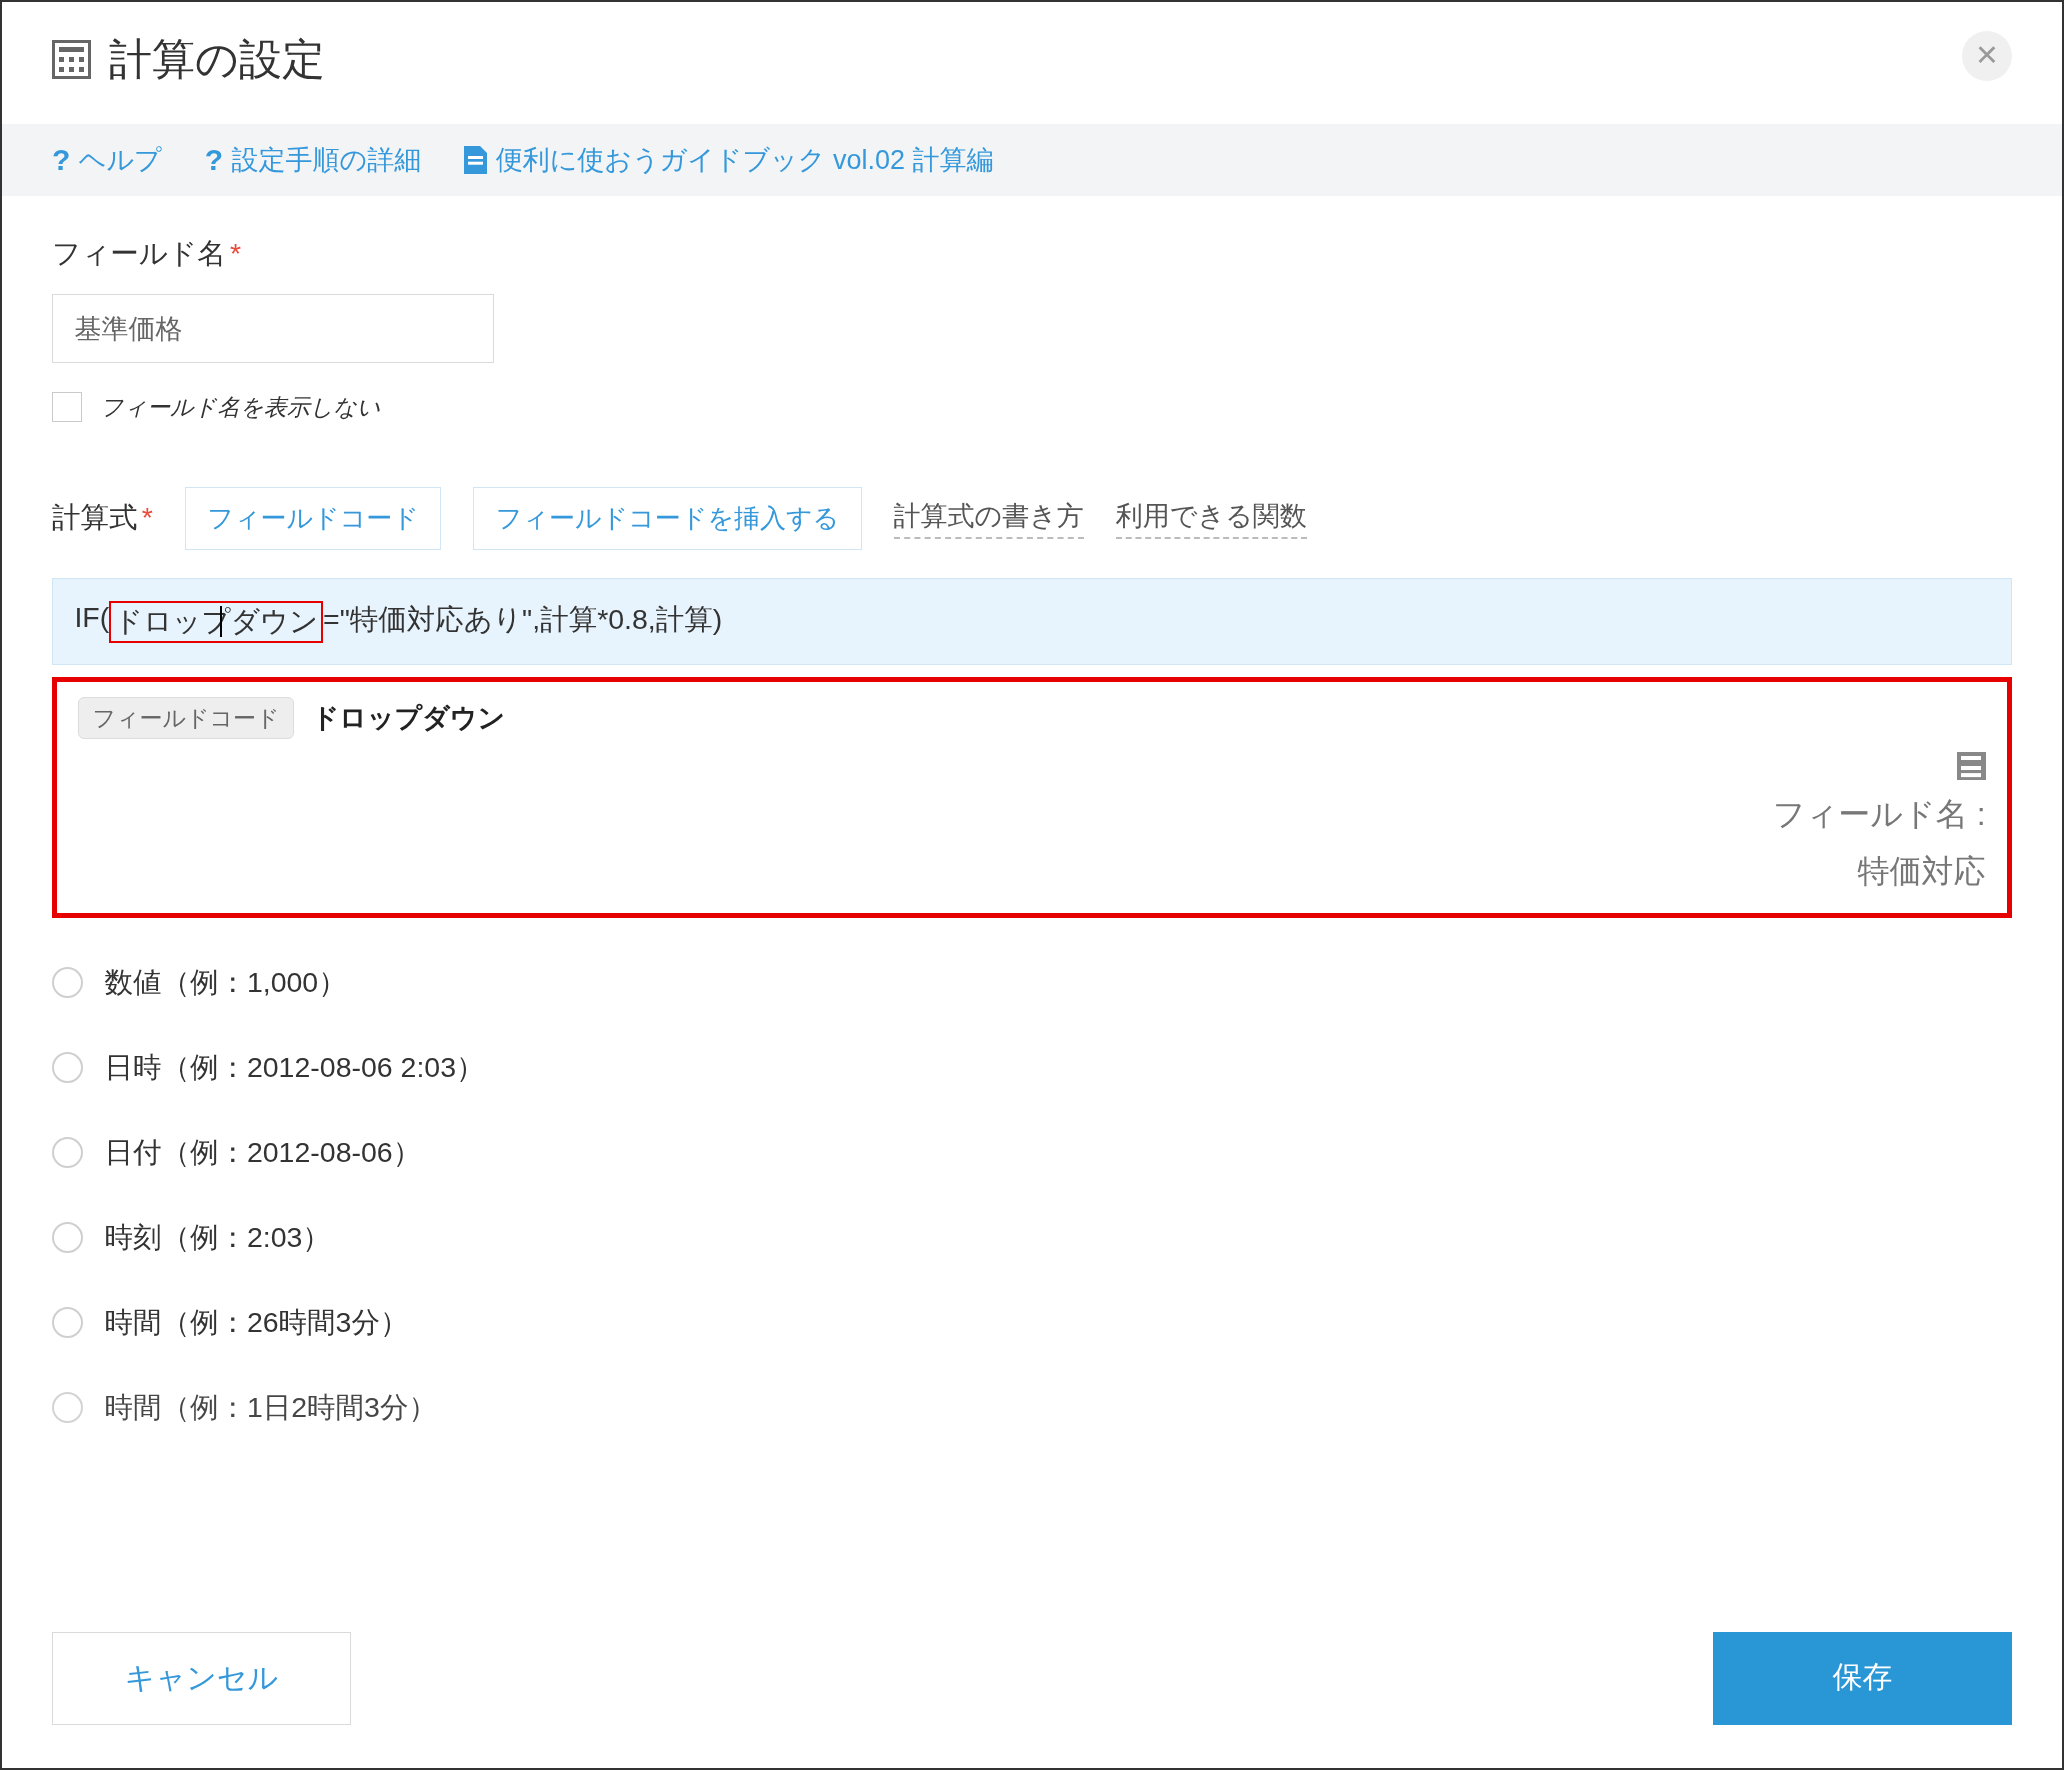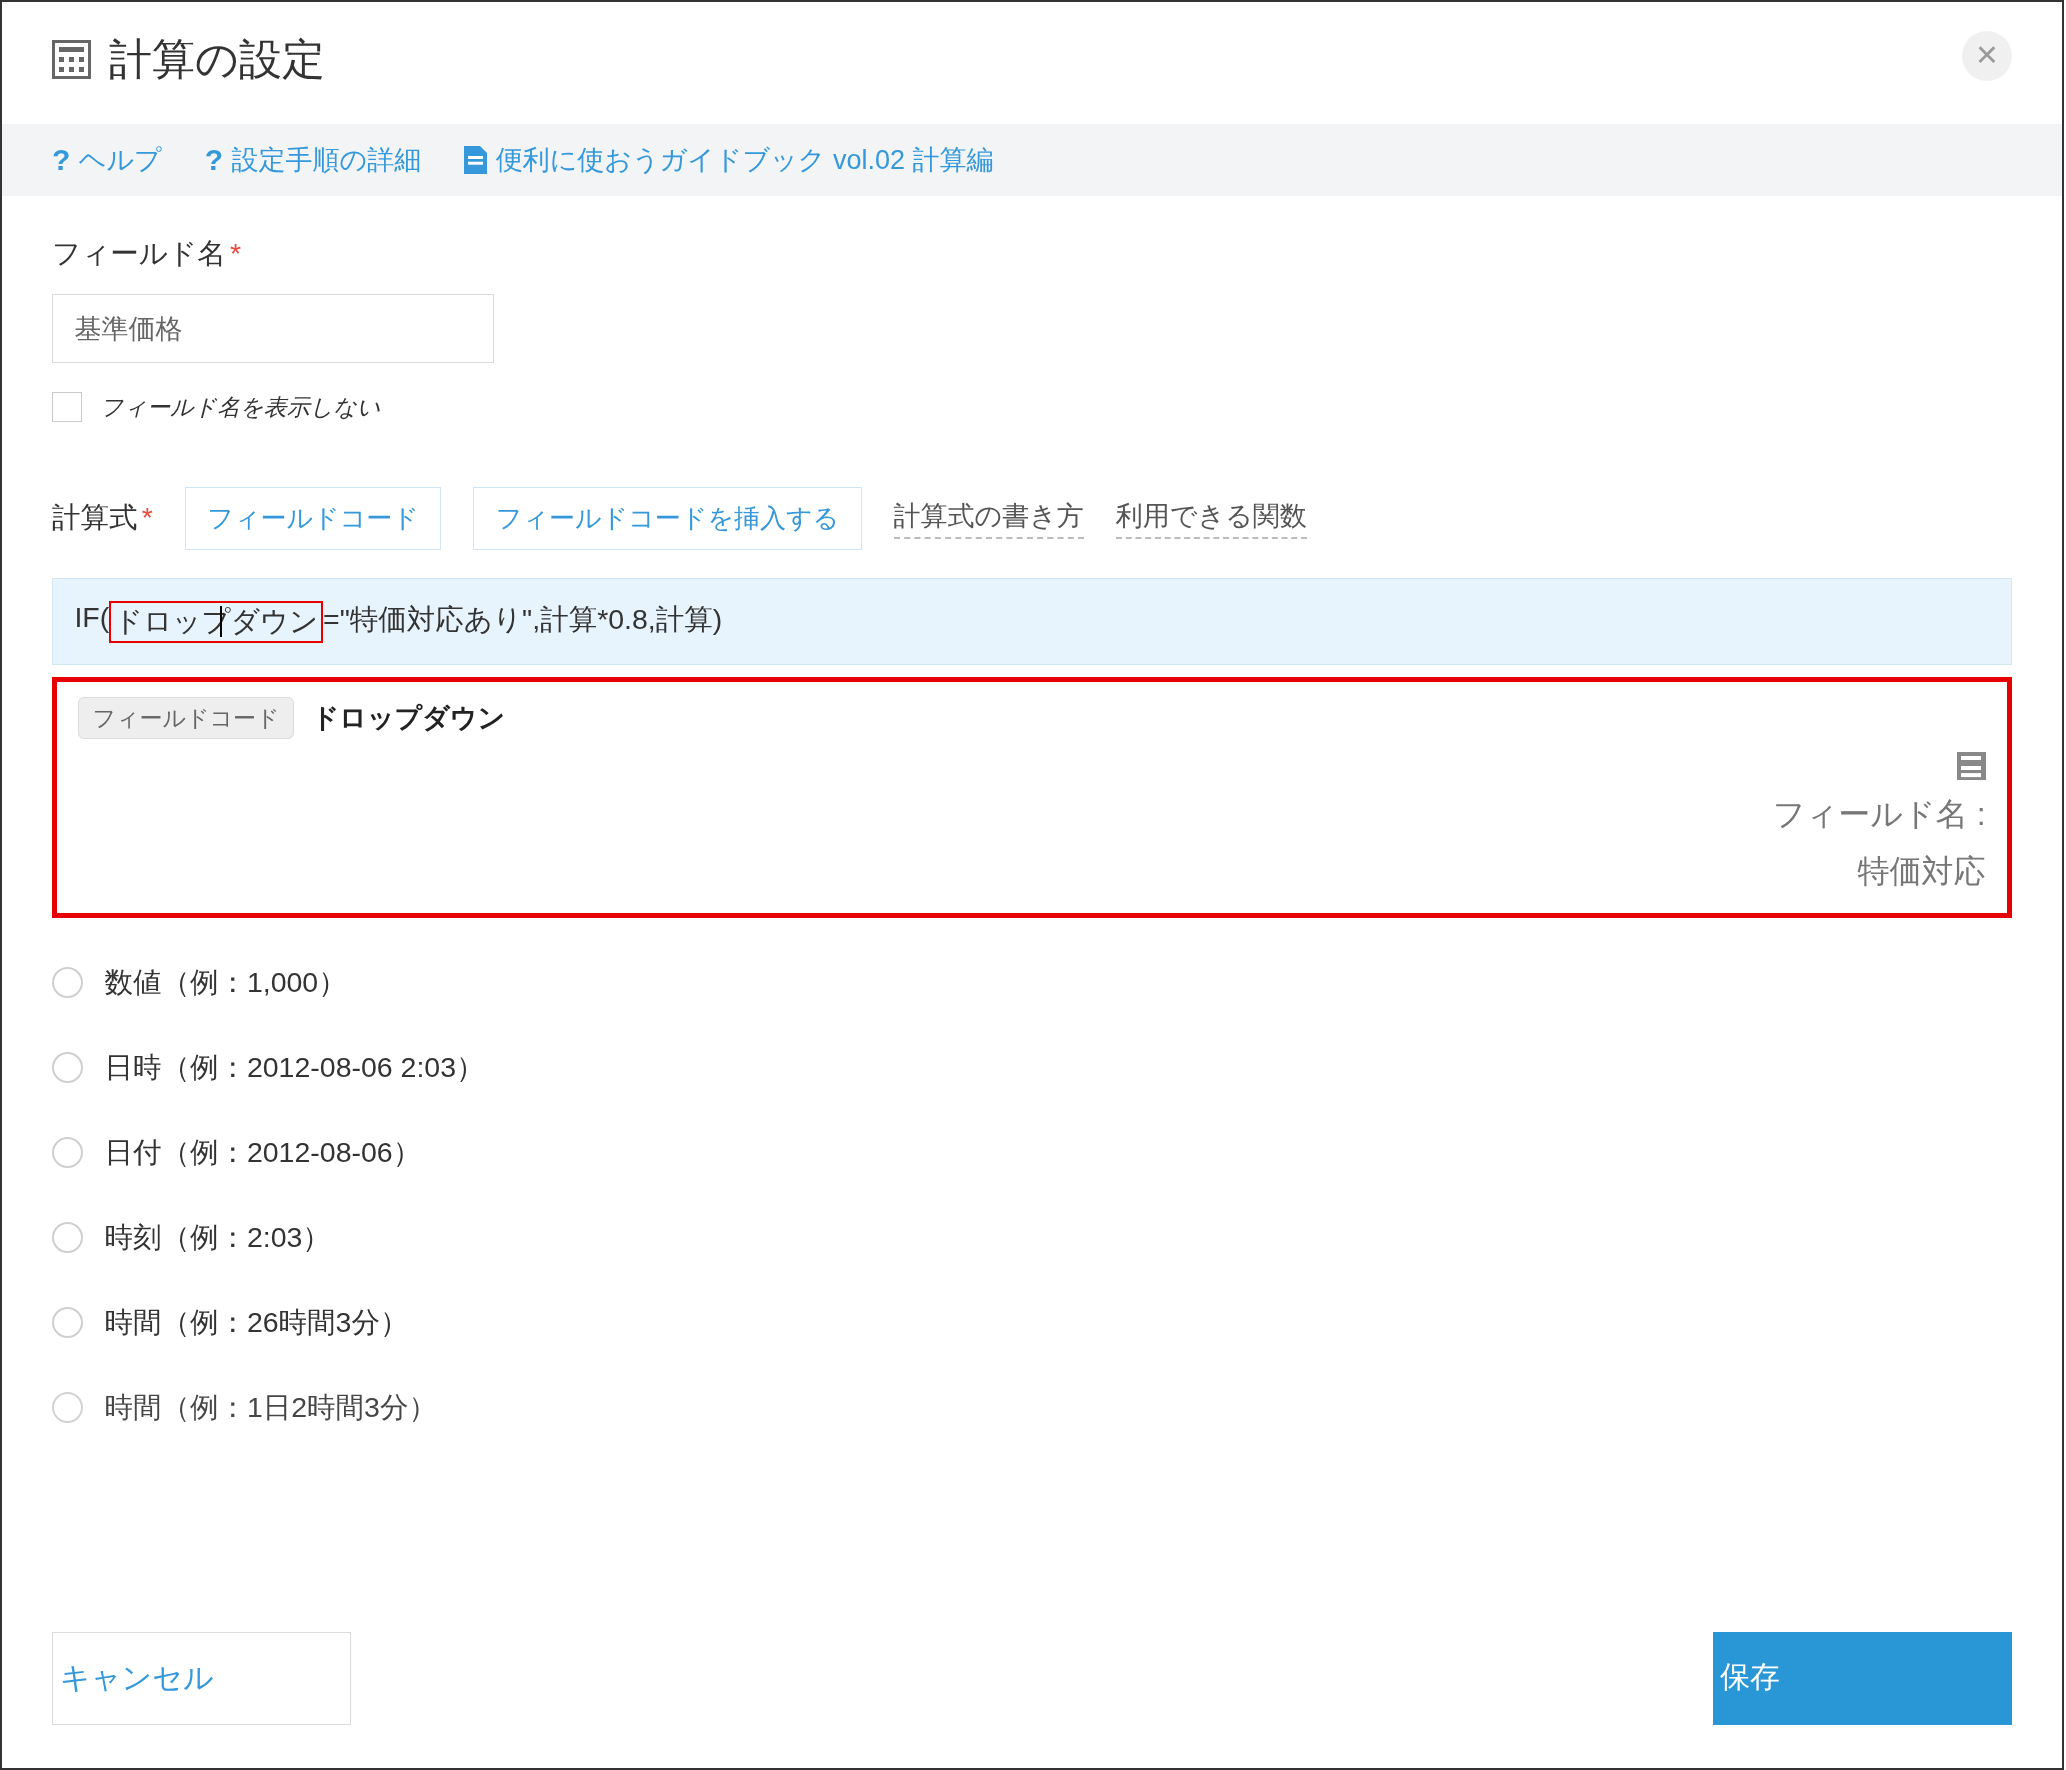--- a/index.html
+++ b/index.html
@@ -227,21 +227,21 @@
     border-top: 0.7px solid #fff;
     padding: 39px 50px 43px 50px;
     display: flex;
     justify-content: space-between;
     background: #fff;
   }
   .btn {
     min-width: 299px;
     padding: 25px 7.1px;
     font-size: 30px;
-    text-align: left;
+    text-align: center;
     cursor: pointer;
   }
   .btn-cancel {
     border: 1.4px solid #d8dadc;
     color: #3498db;
     background: #fff;
   }
   .btn-save {
     border: none;
     color: #fff;

